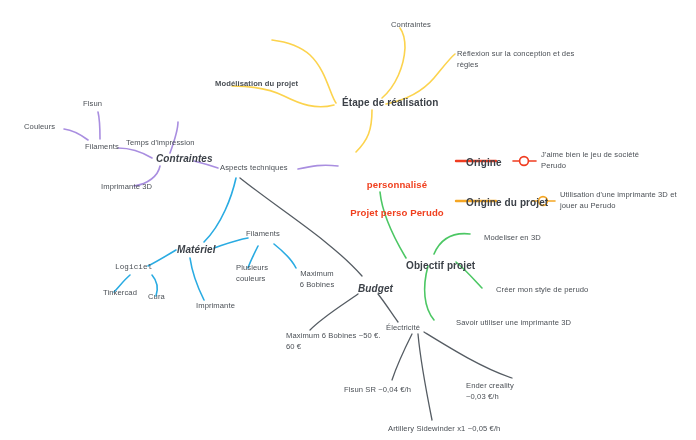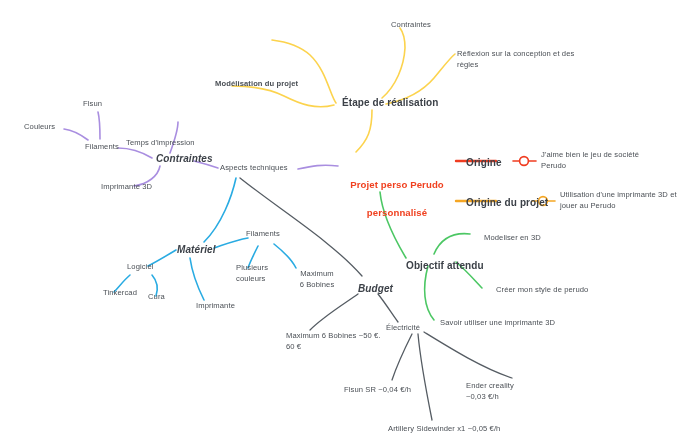--- a/index.html
+++ b/index.html
@@ -81,22 +81,22 @@
 
       <path d="M406,258 C394,238 382,212 380,192" stroke="#4cc764"></path>
       <path d="M434,254 C440,240 452,232 470,234" stroke="#4cc764"></path>
       <path d="M456,262 C468,272 476,282 482,288" stroke="#4cc764"></path>
       <path d="M428,266 C422,288 424,308 434,320" stroke="#4cc764"></path>
 
     </g>
   </svg>
 
   <div class="node center" style="left:341px;top:164px;width:112px;">
+    <div>personnalisé</div>
     <div>Projet perso Perudo</div>
-    <div>personnalisé</div>
   </div>
 
   <div class="node l1 nowrap" style="left:342px;top:96px;">Étape de réalisation</div>
   <div class="node nowrap" style="left:391px;top:20px;">Contraintes</div>
   <div class="node" style="left:457px;top:49px;width:140px;">Réflexion sur la conception et des
 règles</div>
   <div class="node nowrap" style="left:215px;top:79px;font-weight:bold;">Modélisation du projet</div>
 
   <div class="node legend nowrap" style="left:466px;top:156px;">Origine</div>
   <div class="node" style="left:541px;top:150px;width:150px;">J'aime bien le jeu de société
@@ -108,37 +108,37 @@
 
   <div class="node nowrap" style="left:83px;top:99px;">Flsun</div>
   <div class="node nowrap" style="left:24px;top:122px;">Couleurs</div>
   <div class="node nowrap" style="left:126px;top:110px;margin-top:28px;">Temps d'impression</div>
   <div class="node nowrap" style="left:85px;top:142px;">Filaments</div>
   <div class="node l1 ital nowrap" style="left:156px;top:152px;">Contraintes</div>
   <div class="node nowrap" style="left:101px;top:182px;">Imprimante 3D</div>
   <div class="node nowrap" style="left:220px;top:163px;">Aspects techniques</div>
 
   <div class="node l1 ital nowrap" style="left:177px;top:243px;">Matériel</div>
-  <div class="node nowrap" style="left:127px;top:262px;">Logiciel</div>
+  <div class="node nowrap" style="left:115px;top:262px;font-family:Liberation Mono, monospace;">Logiciel</div>
   <div class="node nowrap" style="left:103px;top:288px;">Tinkercad</div>
   <div class="node nowrap" style="left:148px;top:292px;">Cura</div>
   <div class="node nowrap" style="left:196px;top:301px;">Imprimante</div>
   <div class="node nowrap" style="left:246px;top:229px;">Filaments</div>
   <div class="node" style="left:236px;top:263px;width:46px;">Plusieurs
 couleurs</div>
   <div class="node" style="left:291px;top:269px;width:52px;text-align:center;">Maximum
 6 Bobines</div>
 
   <div class="node l1 ital nowrap" style="left:358px;top:282px;">Budget</div>
   <div class="node" style="left:286px;top:331px;width:120px;">Maximum 6 Bobines ~50 €.
 60 €</div>
   <div class="node nowrap" style="left:386px;top:323px;">Électricité</div>
   <div class="node nowrap" style="left:344px;top:385px;">Flsun SR ~0,04 €/h</div>
   <div class="node nowrap" style="left:388px;top:424px;">Artillery Sidewinder x1 ~0,05 €/h</div>
   <div class="node" style="left:466px;top:381px;width:80px;">Ender creality
 ~0,03 €/h</div>
 
-  <div class="node l1 nowrap" style="left:406px;top:259px;">Objectif attendu</div>
+  <div class="node l1 nowrap" style="left:406px;top:259px;">Objectif projet</div>
   <div class="node nowrap" style="left:484px;top:233px;">Modeliser en 3D</div>
   <div class="node nowrap" style="left:496px;top:285px;">Créer mon style de perudo</div>
-  <div class="node nowrap" style="left:440px;top:318px;text-align:center;">Savoir utiliser une imprimante 3D</div>
+  <div class="node nowrap" style="left:456px;top:318px;text-align:center;">Savoir utiliser une imprimante 3D</div>
 
 </div>
 
 </body></html>

